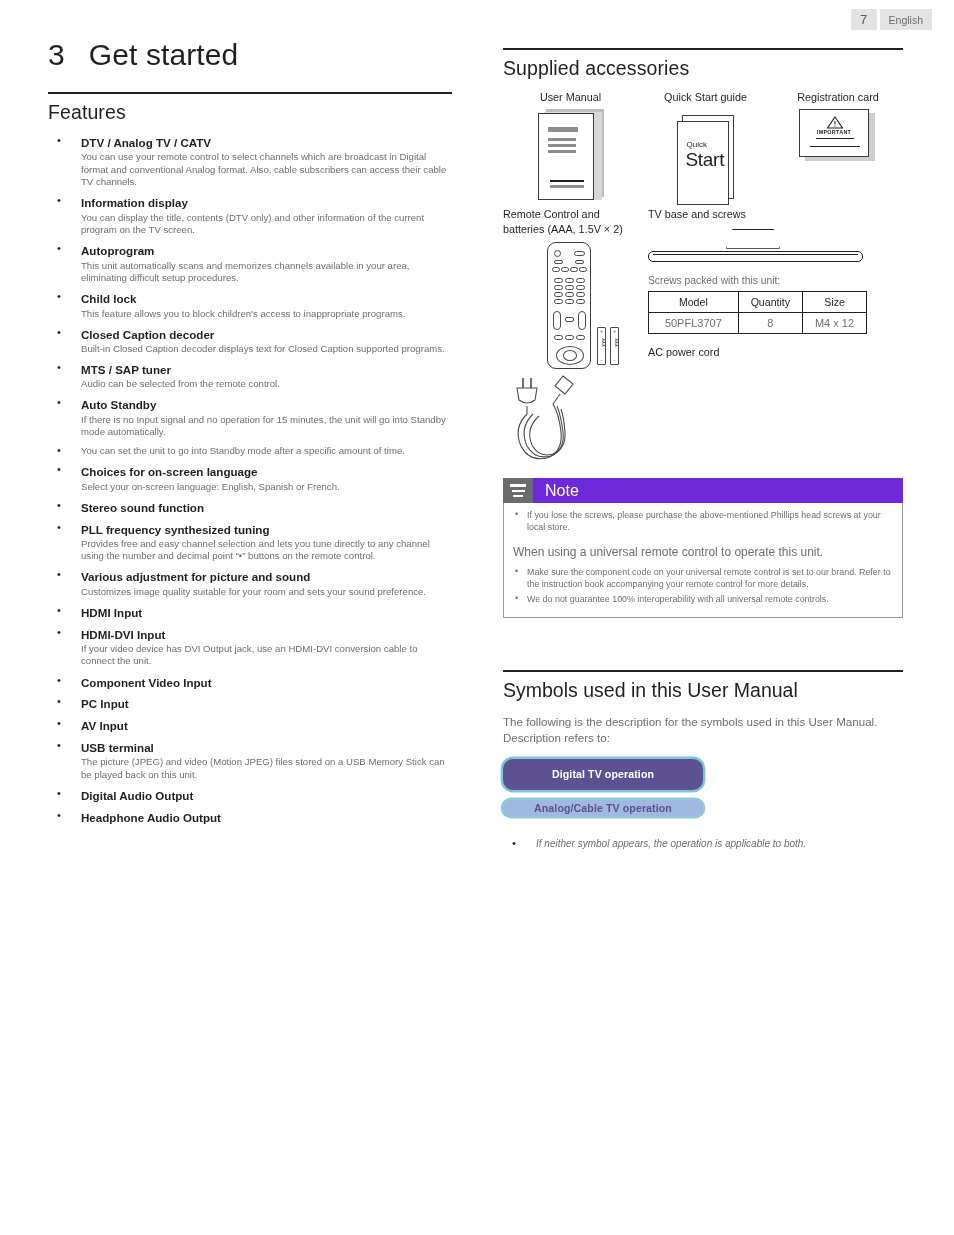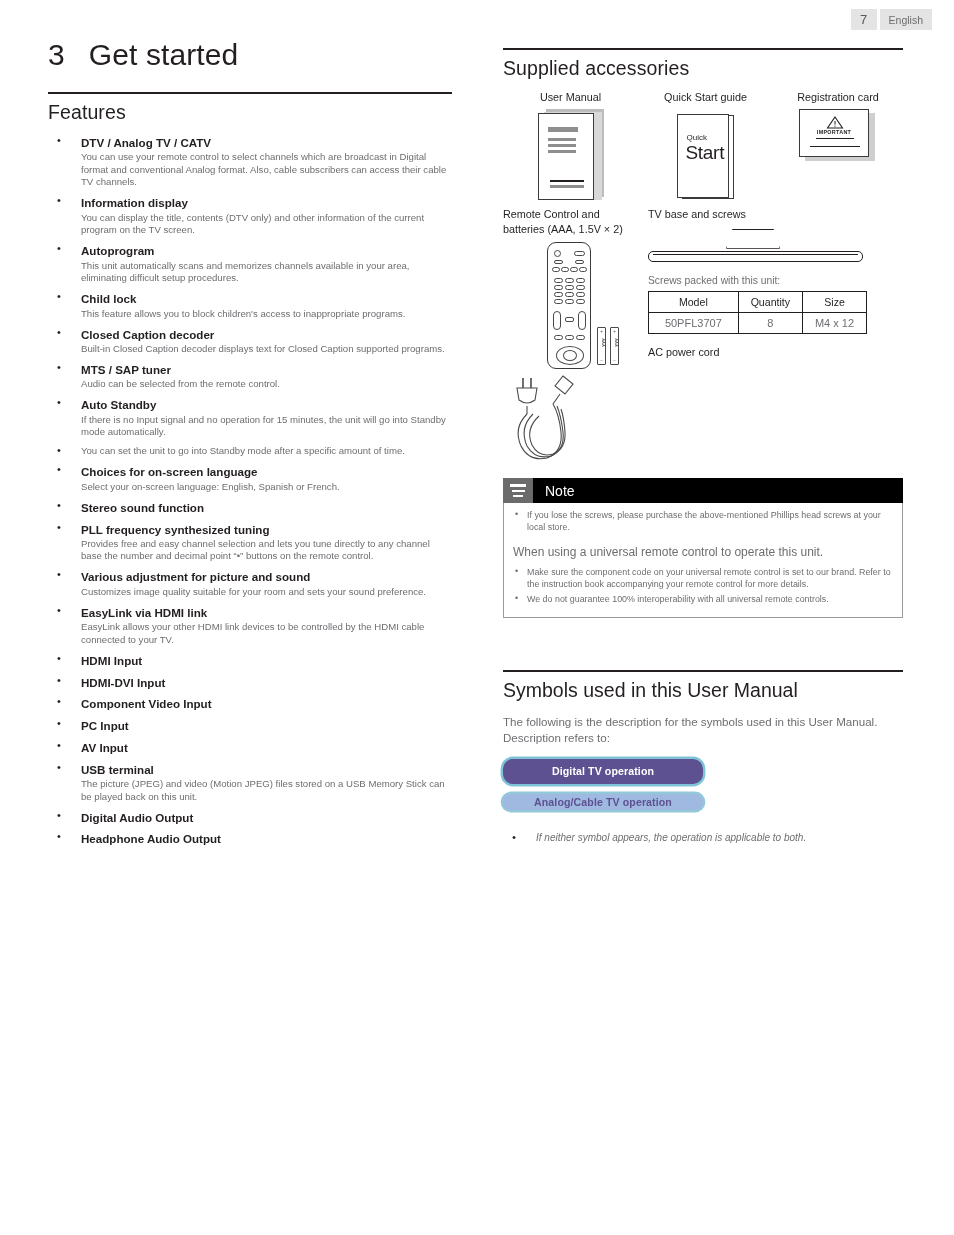--- a/index.html
+++ b/index.html
@@ -93,21 +93,21 @@
   }
   .doc-manual .ln { position: absolute; background: #8e8e8e; }
 
   
   .doc-quick { position: relative; width: 66px; height: 92px; margin: 0 auto; }
   .doc-quick .pg2 {
     position: absolute; left: 9px; top: 6px; width: 52px; height: 84px;
     background: #fff; border: 1.2px solid #3a3a3a;
   }
   .doc-quick .pg1 {
-    position: absolute; left: 4px; top: 5px; width: 52px; height: 84px;
+    position: absolute; left: 4px; top: 12px; width: 52px; height: 84px;
     background: #fff; border: 1.2px solid #3a3a3a;
   }
   .doc-quick .qs-small {
     position: absolute; left: 9px; top: 18px; font-size: 8px; color: #231f20;
   }
   .doc-quick .qs-big {
     position: absolute; left: 8px; top: 27px; font-size: 19px; color: #231f20;
     letter-spacing: -.3px;
   }
 
@@ -186,21 +186,21 @@
   .note-icon {
     width: 30px; background: #6b6b6b;
     display: flex; flex-direction: column; justify-content: center;
     align-items: center; gap: 2.5px;
   }
   .note-icon i { display: block; background: #fff; height: 2.6px; }
   .note-icon i:nth-child(1) { width: 16px; }
   .note-icon i:nth-child(2) { width: 13px; }
   .note-icon i:nth-child(3) { width: 10px; }
   .note-title {
-    background: #000000; color: #fff; font-size: 14px;
+    background: #6d28d9; color: #fff; font-size: 16px;
     display: flex; align-items: center; padding: 0 0 0 12px; flex: 1;
   }
   .note-body {
     border: 1.1px solid #9a9a9a; border-top: none;
     padding: 6px 10px 9px 9px;
   }
   ul.note-list { list-style: none; }
   ul.note-list li {
     position: relative; padding-left: 14px; margin-bottom: 3px;
     font-size: 8.9px; color: #6e6e72; line-height: 1.35;
@@ -218,21 +218,21 @@
     font-size: 19.5px; font-weight: 400; color: #231f20;
     margin-top: 7px; margin-bottom: 12px;
   }
   .sym-lead { font-size: 11.6px; color: #6e6e72; line-height: 1.42; margin-bottom: 12px; }
   .badge {
     display: inline-flex; align-items: center; justify-content: center;
     border-radius: 10px; margin-bottom: 8px;
     font-size: 10.6px; font-weight: 700; letter-spacing: .1px;
   }
   .badge.digital {
-    width: 200px; height: 25px;
+    width: 200px; height: 31px;
     background: #5d5192; color: #ffffff;
     box-shadow: 0 0 0 2.4px #7fc4d6;
   }
   .badge.analog {
     width: 200px; height: 16px;
     background: #9fb9e0; color: #5d5192;
     box-shadow: 0 0 0 2.4px #93c8d8;
   }
   .sym-note {
     position: relative; padding-left: 33px; margin-top: 14px;
@@ -295,35 +295,32 @@
         </li>
         <li>
           <span class="f-title">Choices for on-screen language</span>
           <span class="f-desc">Select your on-screen language:  English, Spanish or French.</span>
         </li>
         <li>
           <span class="f-title">Stereo sound function</span>
         </li>
         <li>
           <span class="f-title">PLL frequency synthesized tuning</span>
-          <span class="f-desc">Provides free and easy channel selection and lets you tune directly to any channel base the number and decimal point “•” buttons on the remote control.</span>
+          <span class="f-desc">Provides free and easy channel selection and lets you tune directly to any channel using the number and decimal point “•” buttons on the remote control.</span>
         </li>
         <li>
           <span class="f-title">Various adjustment for picture and sound</span>
           <span class="f-desc">Customizes image quality suitable for your room and sets your sound preference.</span>
         </li>
         <li>
-          <span class="f-title">EasyLink via HDMI link</span>
-          <span class="f-desc">EasyLink allows your other HDMI link devices to be controlled by the HDMI cable connected to your TV.</span>
-        </li>
-        <li>
           <span class="f-title">HDMI Input</span>
         </li>
         <li>
           <span class="f-title">HDMI-DVI Input</span>
+          <span class="f-desc">If your video device has DVI Output jack, use an HDMI-DVI conversion cable to connect the unit.</span>
         </li>
         <li>
           <span class="f-title">Component Video Input</span>
         </li>
         <li>
           <span class="f-title">PC Input</span>
         </li>
         <li>
           <span class="f-title">AV Input</span>
         </li>

